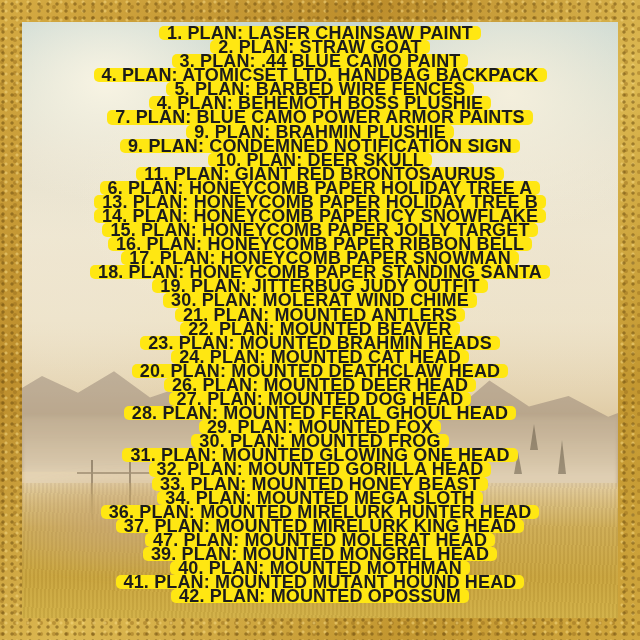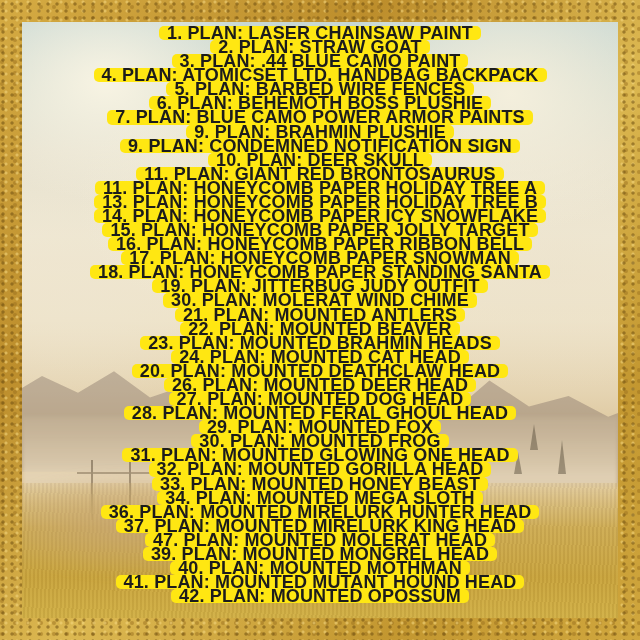--- a/index.html
+++ b/index.html
@@ -101,27 +101,27 @@
     <div class="tree t2"></div>
     <div class="tree t3"></div>
     <div class="field"></div>
     <div class="field-haze"></div>
     <div class="plan-list">
         <div class="row"><span>1. PLAN: LASER CHAINSAW PAINT</span></div>
         <div class="row"><span>2. PLAN: STRAW GOAT</span></div>
         <div class="row"><span>3. PLAN: .44 BLUE CAMO PAINT</span></div>
         <div class="row"><span>4. PLAN: ATOMICSET LTD. HANDBAG BACKPACK</span></div>
         <div class="row"><span>5. PLAN: BARBED WIRE FENCES</span></div>
-        <div class="row"><span>6. PLAN: BEHEMOTH BOSS PLUSHIE</span></div>
+        <div class="row"><span>4. PLAN: BEHEMOTH BOSS PLUSHIE</span></div>
         <div class="row"><span>7. PLAN: BLUE CAMO POWER ARMOR PAINTS</span></div>
         <div class="row"><span>9. PLAN: BRAHMIN PLUSHIE</span></div>
         <div class="row"><span>9. PLAN: CONDEMNED NOTIFICATION SIGN</span></div>
         <div class="row"><span>10. PLAN: DEER SKULL</span></div>
         <div class="row"><span>11. PLAN: GIANT RED BRONTOSAURUS</span></div>
-        <div class="row"><span>11. PLAN: HONEYCOMB PAPER HOLIDAY TREE A</span></div>
+        <div class="row"><span>6. PLAN: HONEYCOMB PAPER HOLIDAY TREE A</span></div>
         <div class="row"><span>13. PLAN: HONEYCOMB PAPER HOLIDAY TREE B</span></div>
         <div class="row"><span>14. PLAN: HONEYCOMB PAPER ICY SNOWFLAKE</span></div>
         <div class="row"><span>15. PLAN: HONEYCOMB PAPER JOLLY TARGET</span></div>
         <div class="row"><span>16. PLAN: HONEYCOMB PAPER RIBBON BELL</span></div>
         <div class="row"><span>17. PLAN: HONEYCOMB PAPER SNOWMAN</span></div>
         <div class="row"><span>18. PLAN: HONEYCOMB PAPER STANDING SANTA</span></div>
         <div class="row"><span>19. PLAN: JITTERBUG JUDY OUTFIT</span></div>
         <div class="row"><span>30. PLAN: MOLERAT WIND CHIME</span></div>
         <div class="row"><span>21. PLAN: MOUNTED ANTLERS</span></div>
         <div class="row"><span>22. PLAN: MOUNTED BEAVER</span></div>

